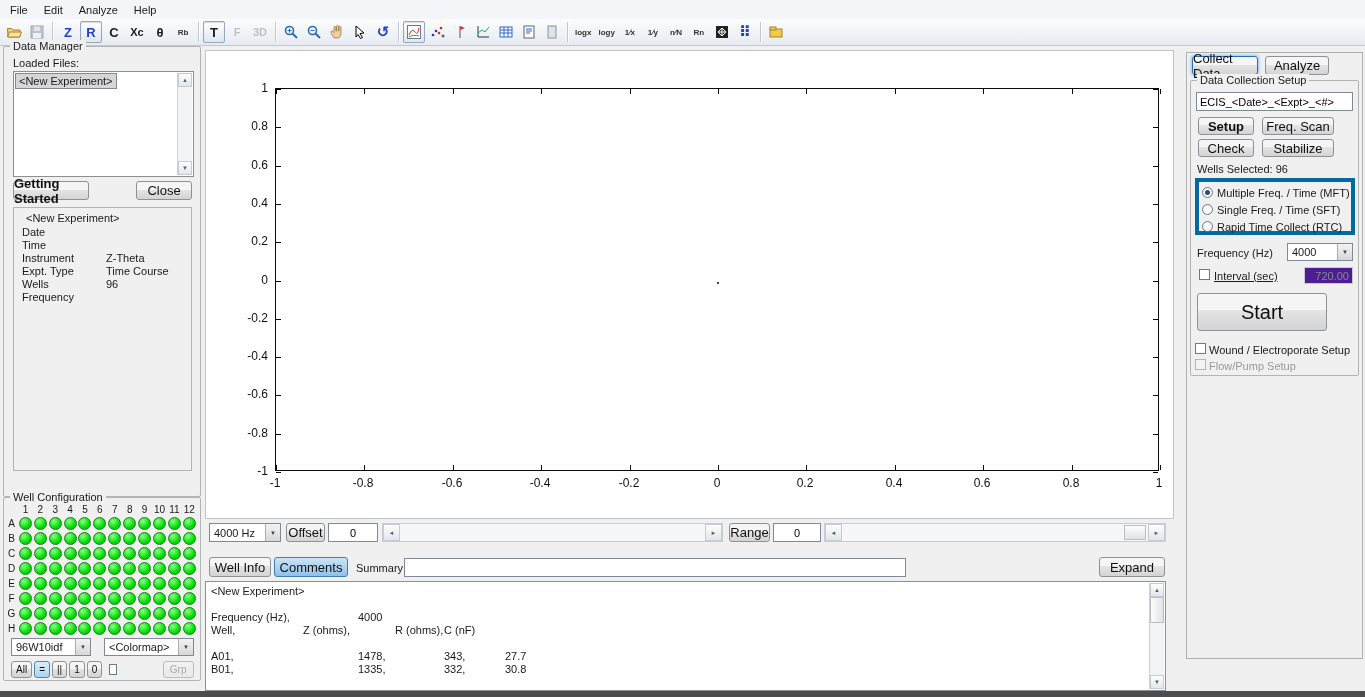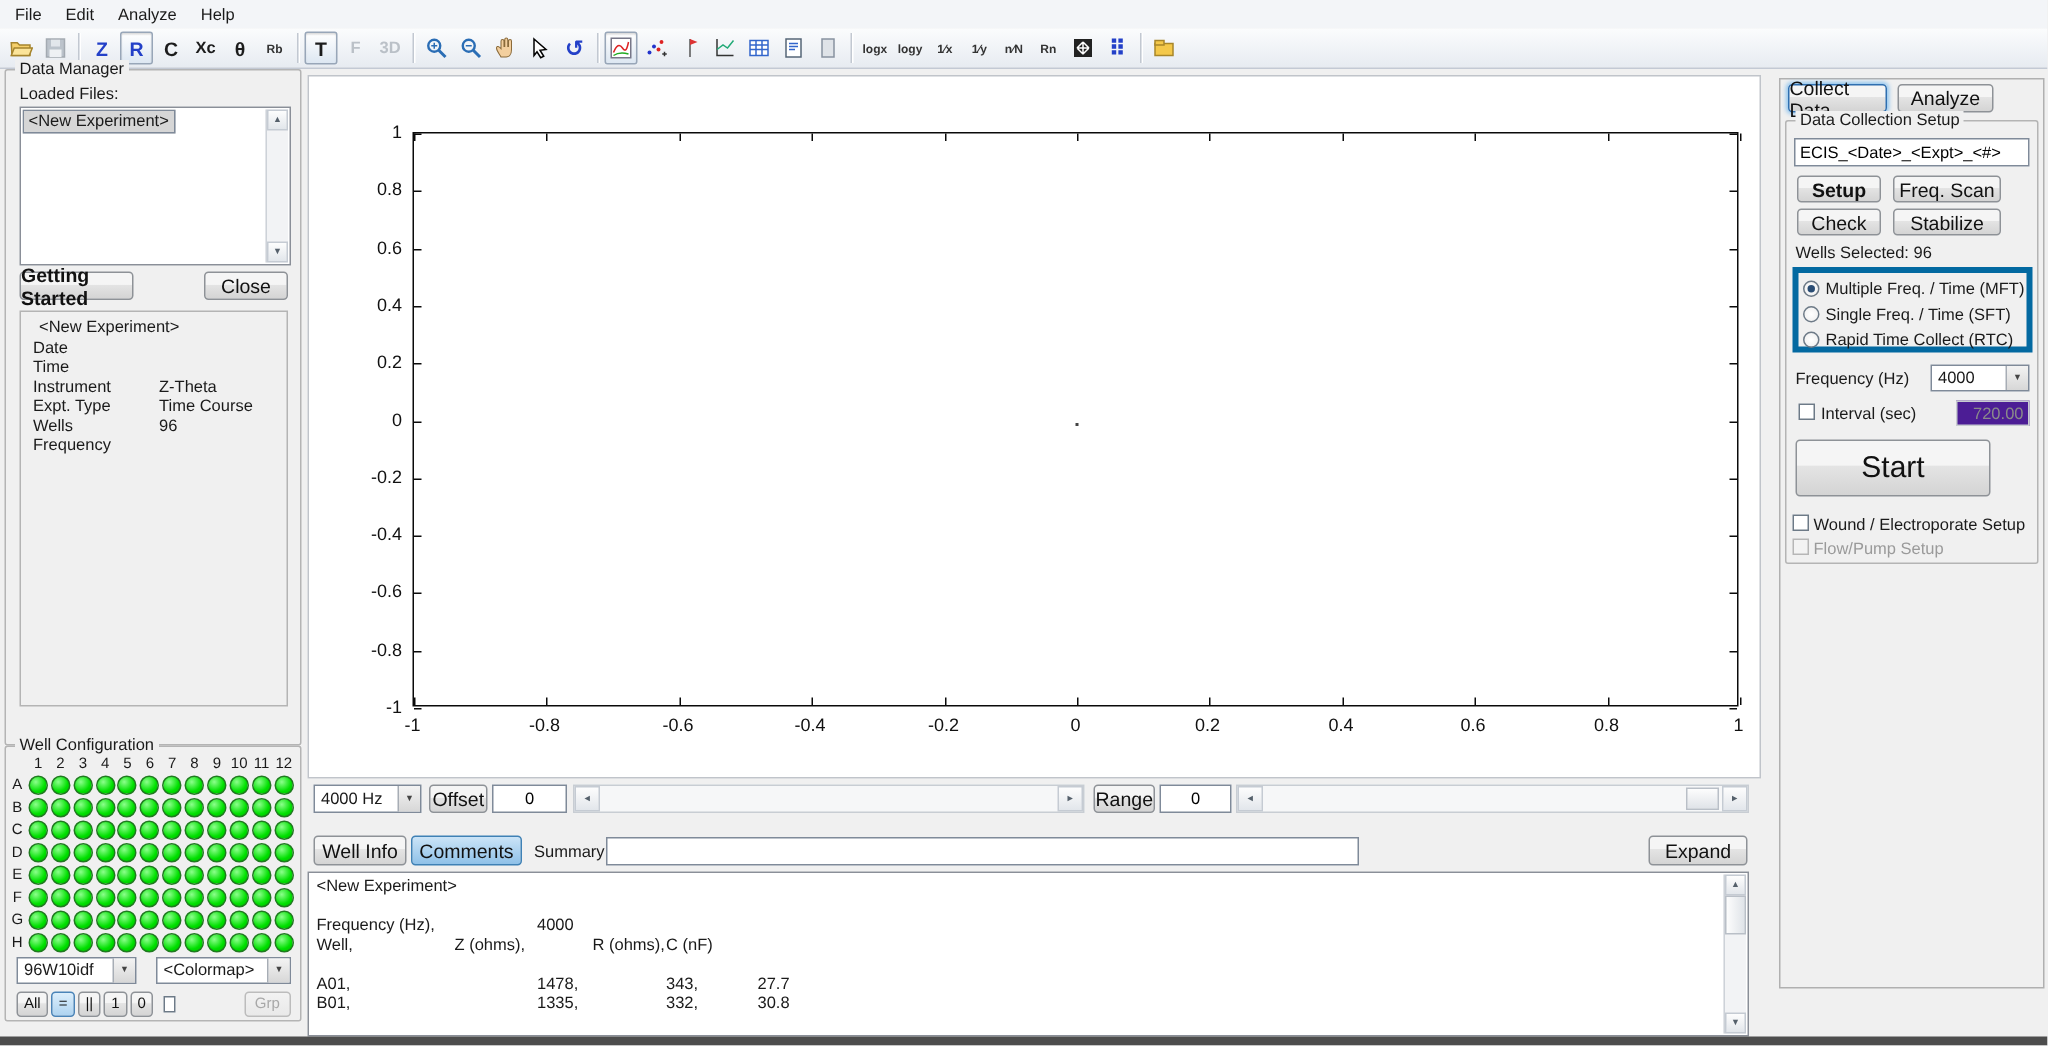--- a/index.html
+++ b/index.html
@@ -118,21 +118,21 @@
   #setupbtn{left:7px;top:36px;width:56px;height:18px;}
   #freqscanbtn{left:71px;top:36px;width:72px;height:18px;}
   #checkbtn{left:7px;top:58px;width:56px;height:18px;}
   #stabilizebtn{left:71px;top:58px;width:72px;height:18px;}
   #wellssel{left:6px;top:82px;}
   #modes{position:absolute;left:4px;top:97px;width:160px;height:57px;border:4px solid #0369a1;background:#f0f0f0;padding:2px 0 0 3px;}
   .mrow{display:flex;align-items:center;gap:4px;height:17px;}
   #freqlab{left:6px;top:166px;}
   #freqdd{left:96px;top:162px;width:66px;height:18px;}
   #intervalcb{position:absolute;left:8px;top:188px;}
-  #intervallab{left:23px;top:189px;}
+  #intervallab{left:23px;top:189px;text-decoration:underline;}
   #intervalval{left:113px;top:186px;width:49px;height:17px;background:#4c1d95;color:#8a8a8a;border-color:#c7cbd0;text-align:right;}
   #startbtn{left:6px;top:212px;width:130px;height:38px;font-size:20px;}
   #woundcb{position:absolute;left:4px;top:262px;}
   #woundlab{left:18px;top:263px;}
   #flowcb{position:absolute;left:4px;top:278px;}
   #flowlab{left:18px;top:279px;color:#9a9a9a;}
 
   #bottombar{position:absolute;left:0;bottom:0;width:100%;height:6px;background:#4d4d4d;}
 </style>
 </head>

